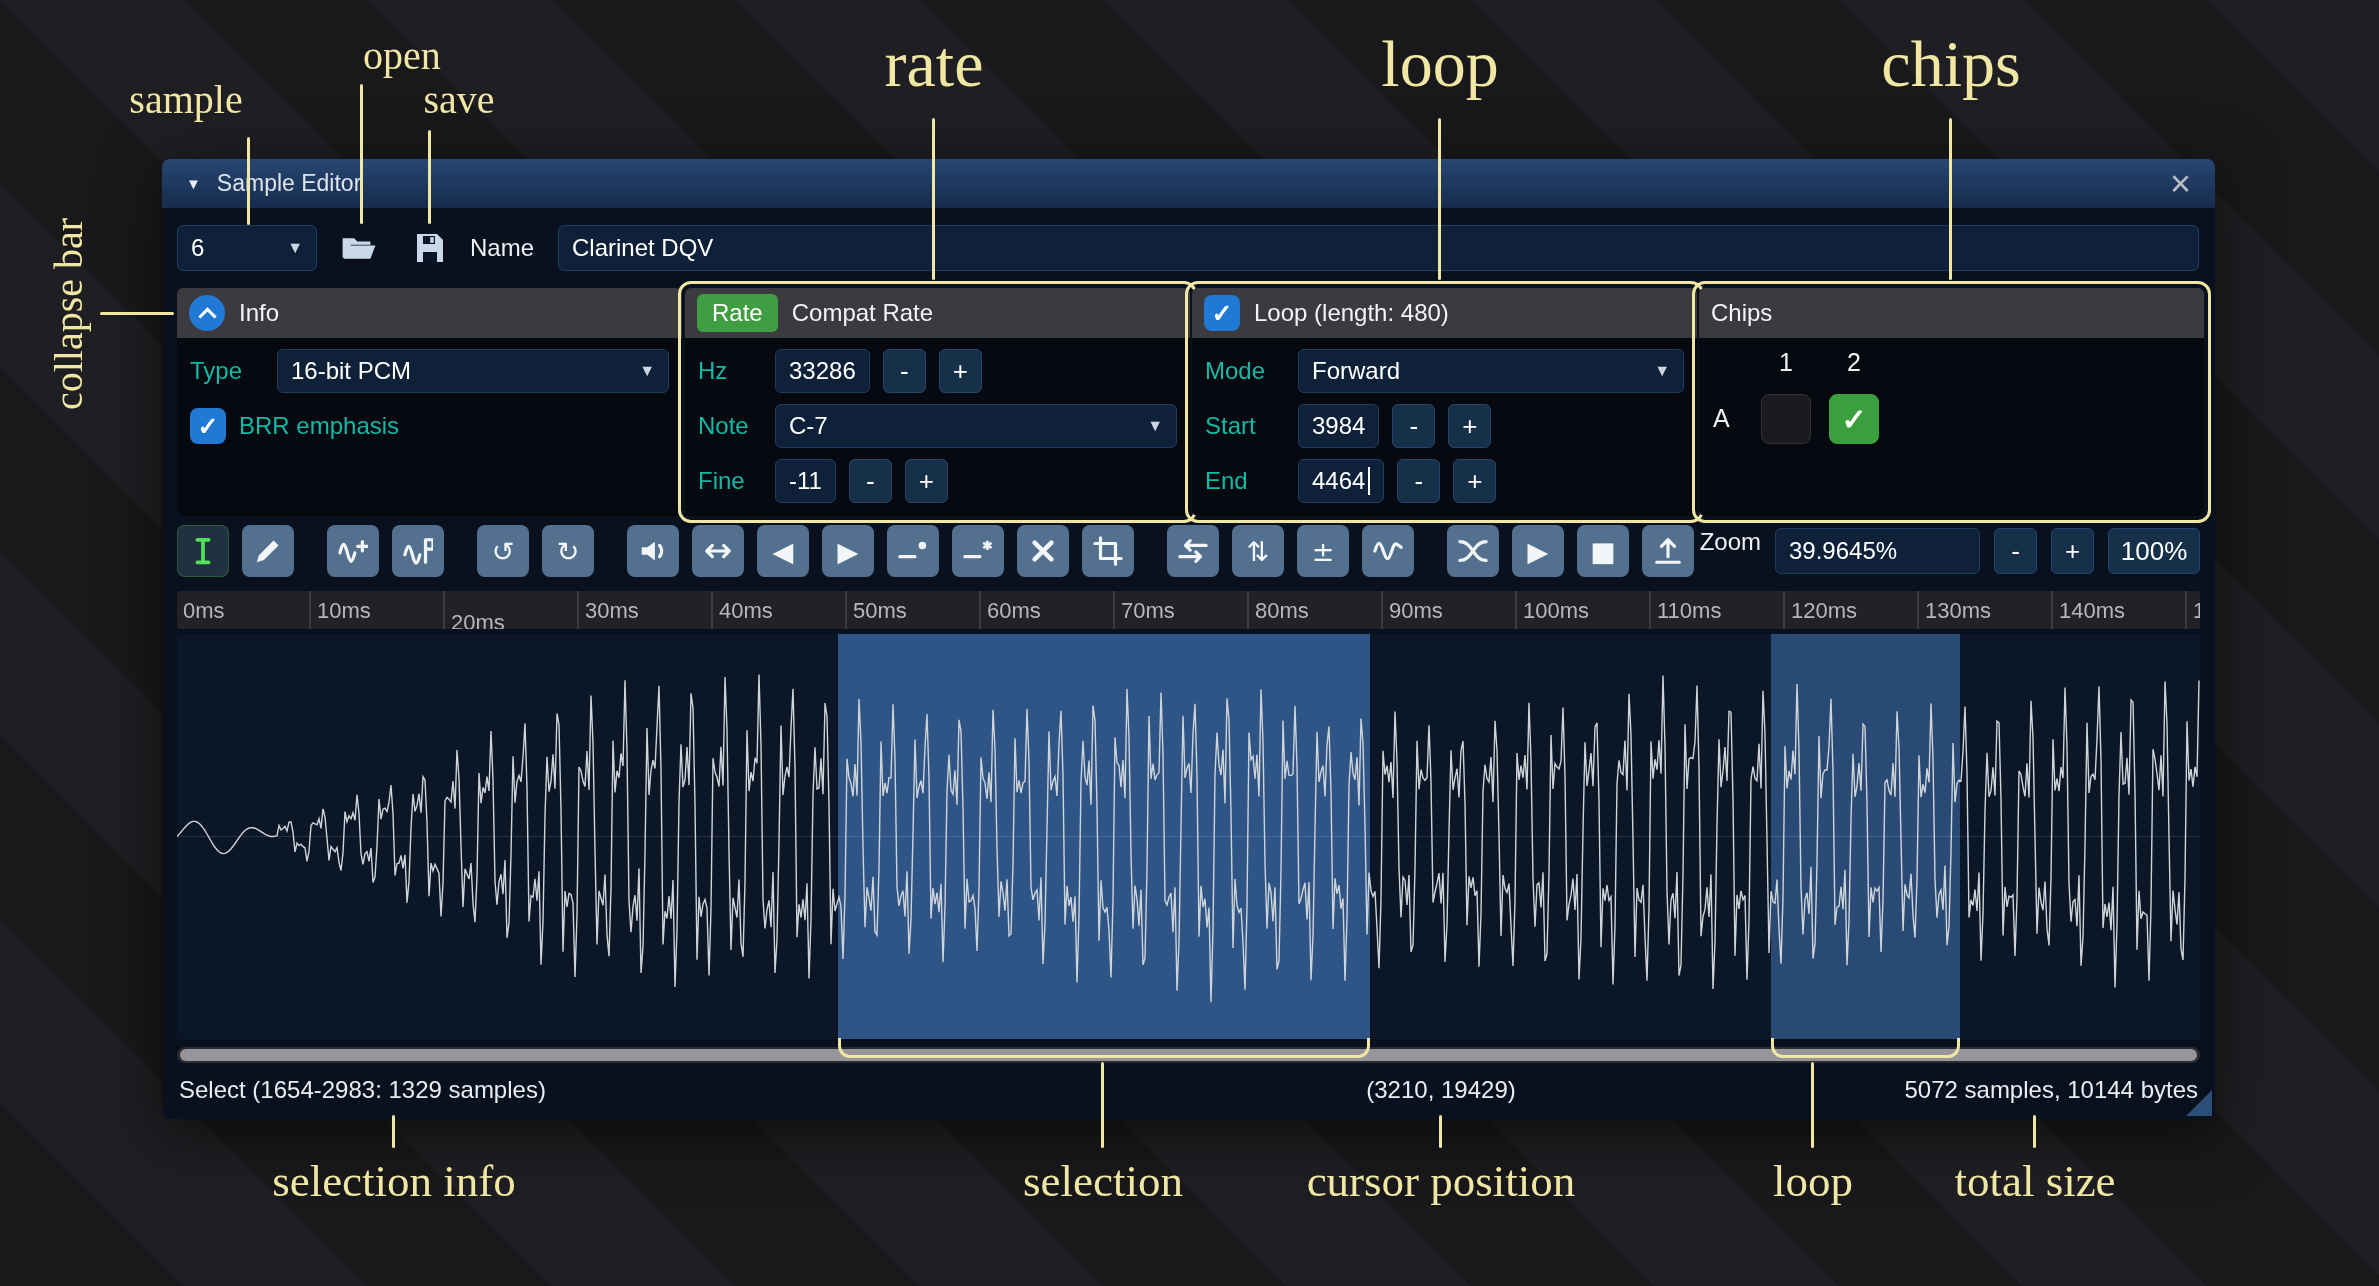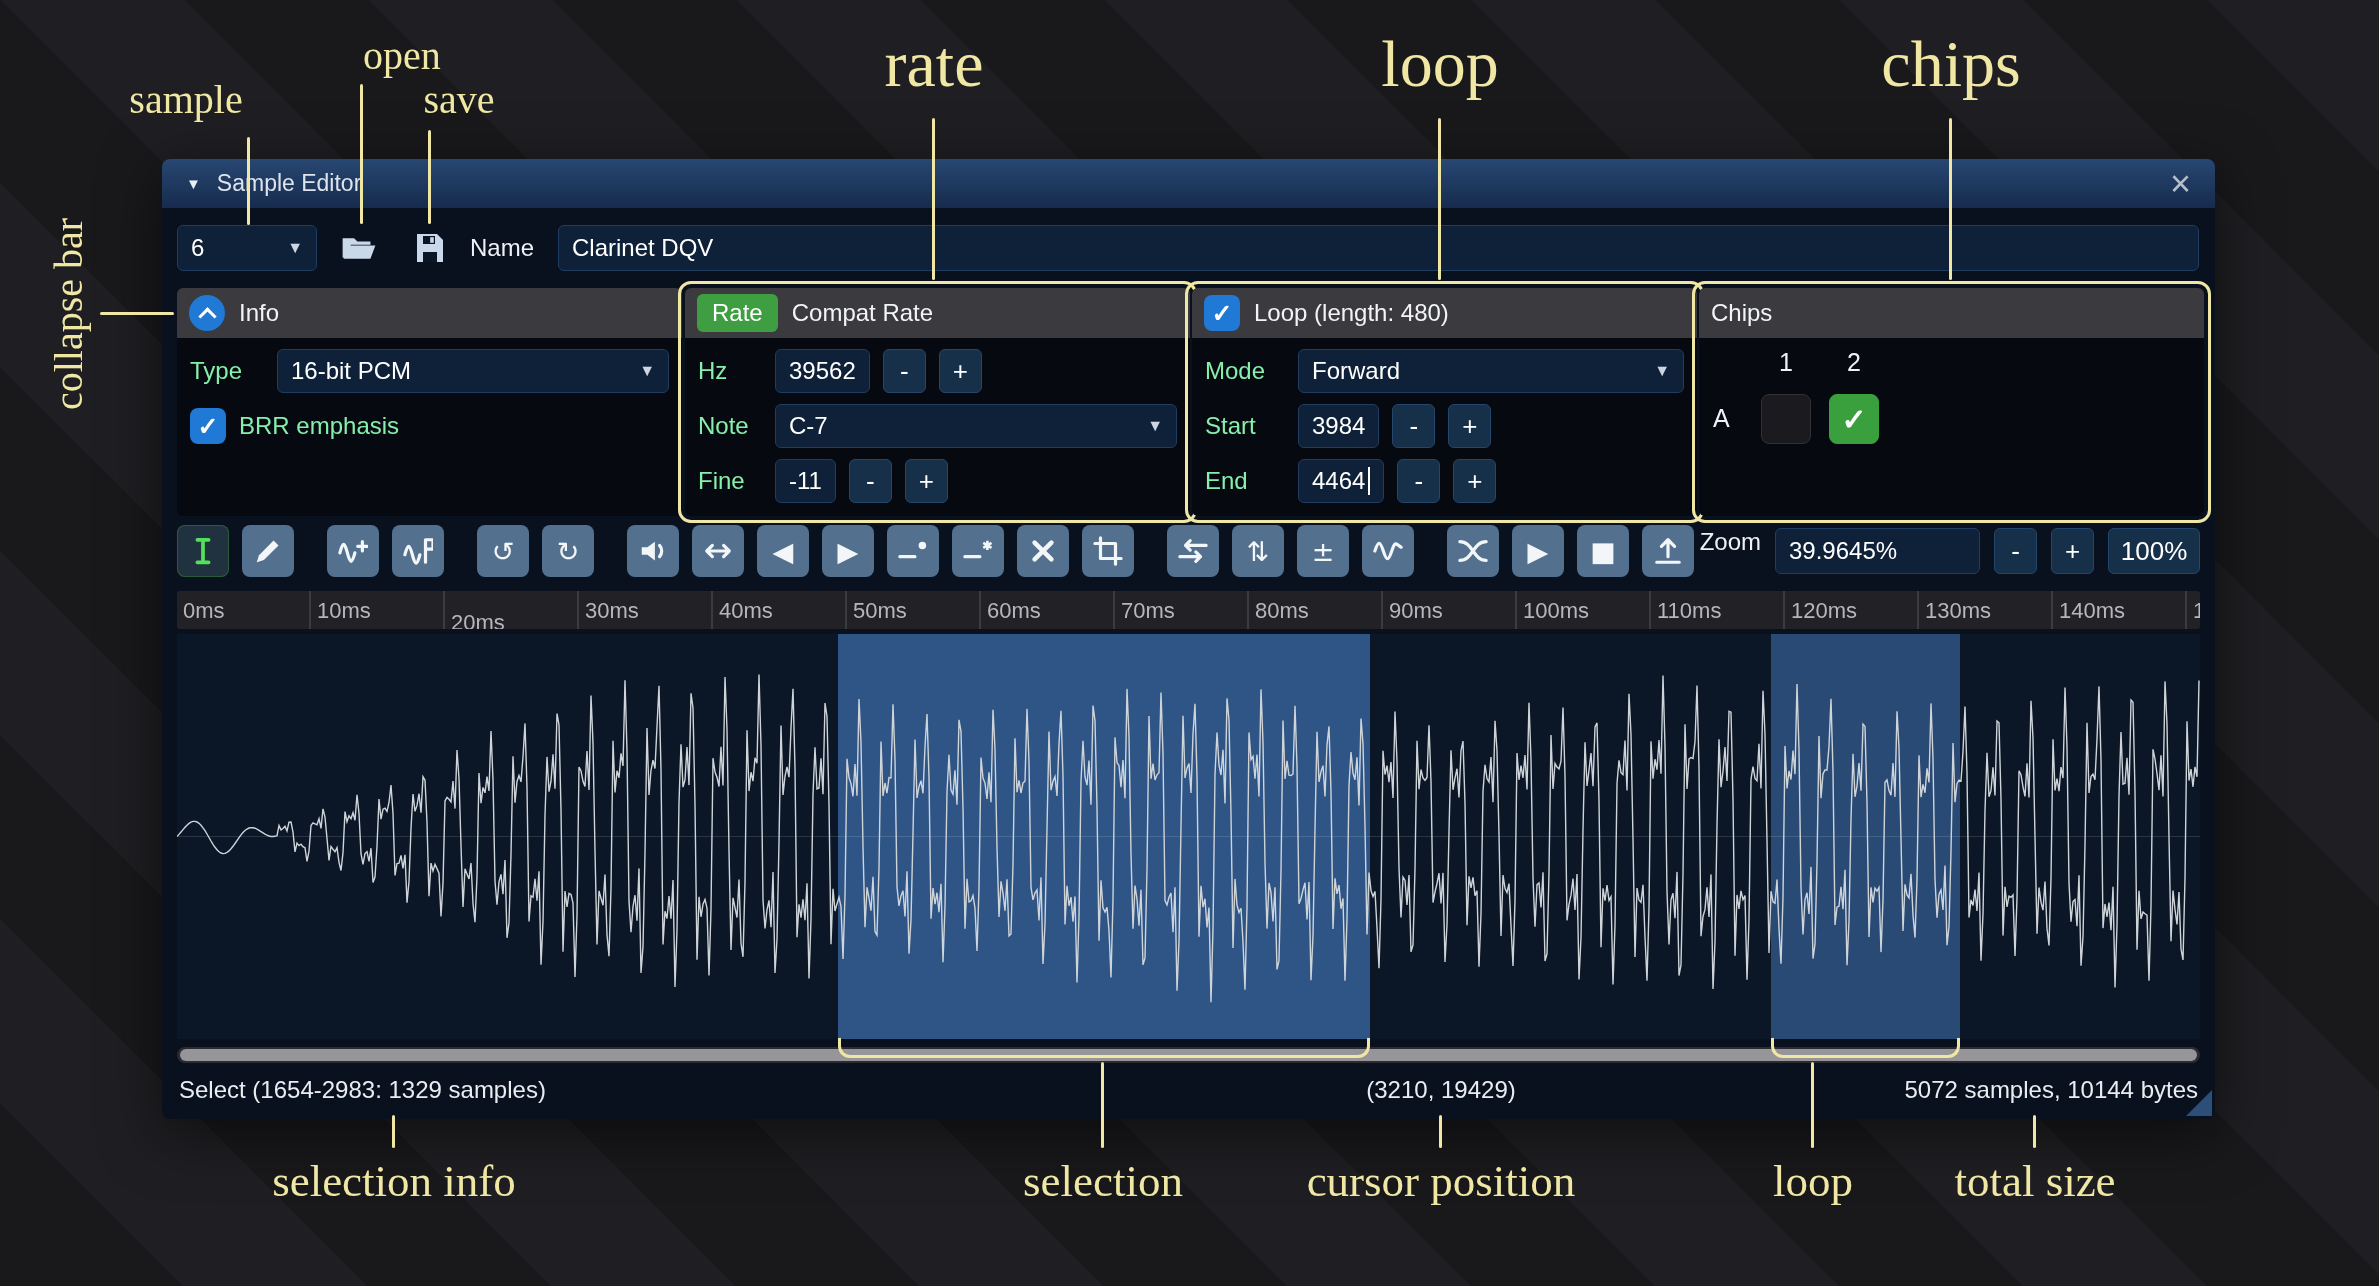--- a/index.html
+++ b/index.html
@@ -29,21 +29,21 @@
   .name-label{position:absolute;left:308px;top:0;line-height:46px;font-size:24px;color:#eef1f5}
   .name-field{position:absolute;left:396px;top:0;width:1641px;height:46px}
 
   
   .panel{position:absolute;top:129px;width:505px;height:228px;background:#06090f;border-radius:6px;overflow:visible}
   .p-info{left:15px}.p-rate{left:523px}.p-loop{left:1030px}.p-chips{left:1537px}
   .hl{outline:3px solid #efe7a3;outline-offset:4px}
   .phead{height:50px;background:#3a3a3f;display:flex;align-items:center;gap:14px;
     padding:16px 12px;font-size:24px;color:#f2f4f7;border-radius:6px 6px 0 0}
   .prow{display:flex;align-items:center;gap:13px;margin:11px 13px 0;height:44px}
-  .rl{flex:0 0 auto;font-size:24px;color:#86efac}
+  .rl{flex:0 0 auto;font-size:24px;color:#14b8a6}
   .w64{min-width:64px}.w74{min-width:74px}.w80{min-width:80px}
   .mini-btn{flex:0 0 43px;height:44px;background:#153048;border:1px solid #24466d;border-radius:6px;
     display:flex;align-items:center;justify-content:center;font-size:26px;color:#fff}
   .circ{width:36px;height:36px;border-radius:50%;background:#2079d4;display:flex;align-items:center;justify-content:center}
   .chev{width:13px;height:13px;border-top:3px solid #fff;border-right:3px solid #fff;transform:translateY(3px) rotate(-45deg)}
   .pill{background:#3f9e42;border-radius:6px;height:38px;padding:0 15px;display:flex;align-items:center;font-size:24px;color:#fff}
   .chk{width:36px;height:36px;border-radius:8px;background:#2079d4;display:flex;align-items:center;justify-content:center;
     font-size:25px;font-weight:bold;color:#fff;flex:0 0 36px}
   .caret{display:inline-block;width:2px;height:28px;background:#fff;margin-left:3px;vertical-align:middle}
   .chips-body{position:relative;height:178px}
@@ -162,21 +162,21 @@
     </div>
 
     <div class="panel hl p-rate">
       <div class="phead">
         <div class="pill">Rate</div>
         <span class="ptitle">Compat Rate</span>
       </div>
       <div class="prow">
         <span class="rl w64">Hz</span>
         <div class="inp">
-          <span>39562</span>
+          <span>33286</span>
         </div>
         <div class="mini-btn">-</div>
         <div class="mini-btn">+</div>
       </div>
       <div class="prow">
         <span class="rl w64">Note</span>
         <div class="dd" style="flex:1">
           <span>C-7</span>
           <span class="arrow">▼</span>
         </div>

